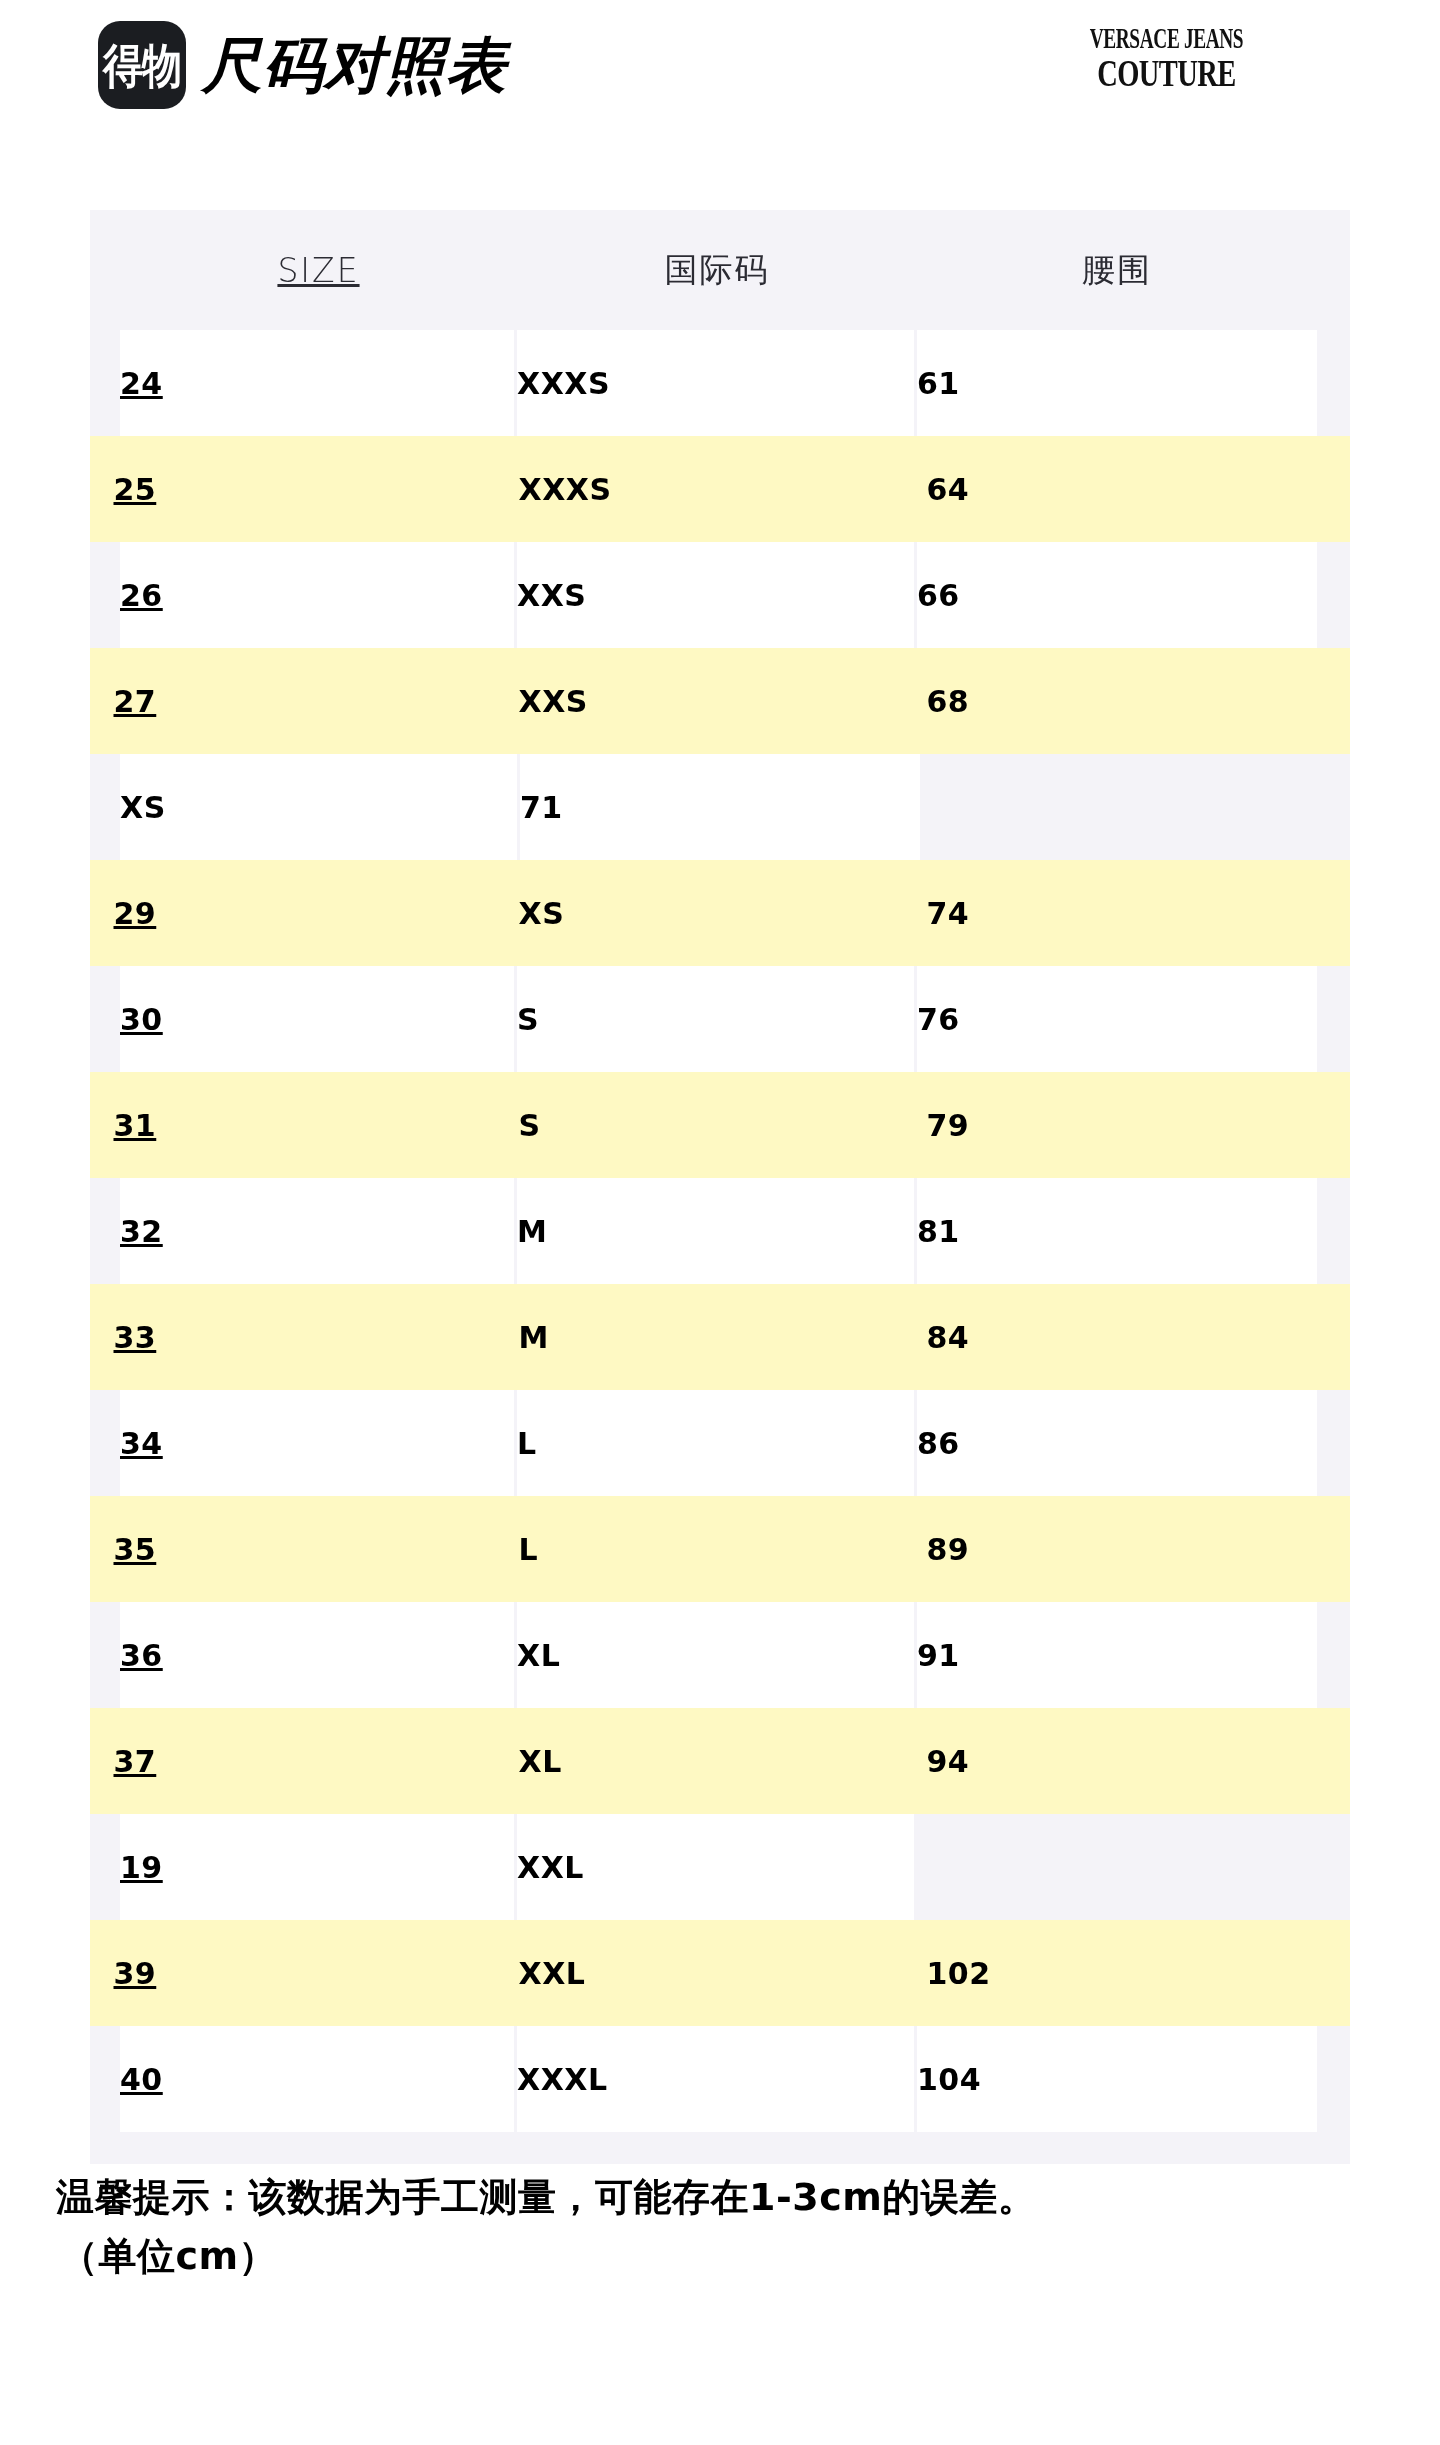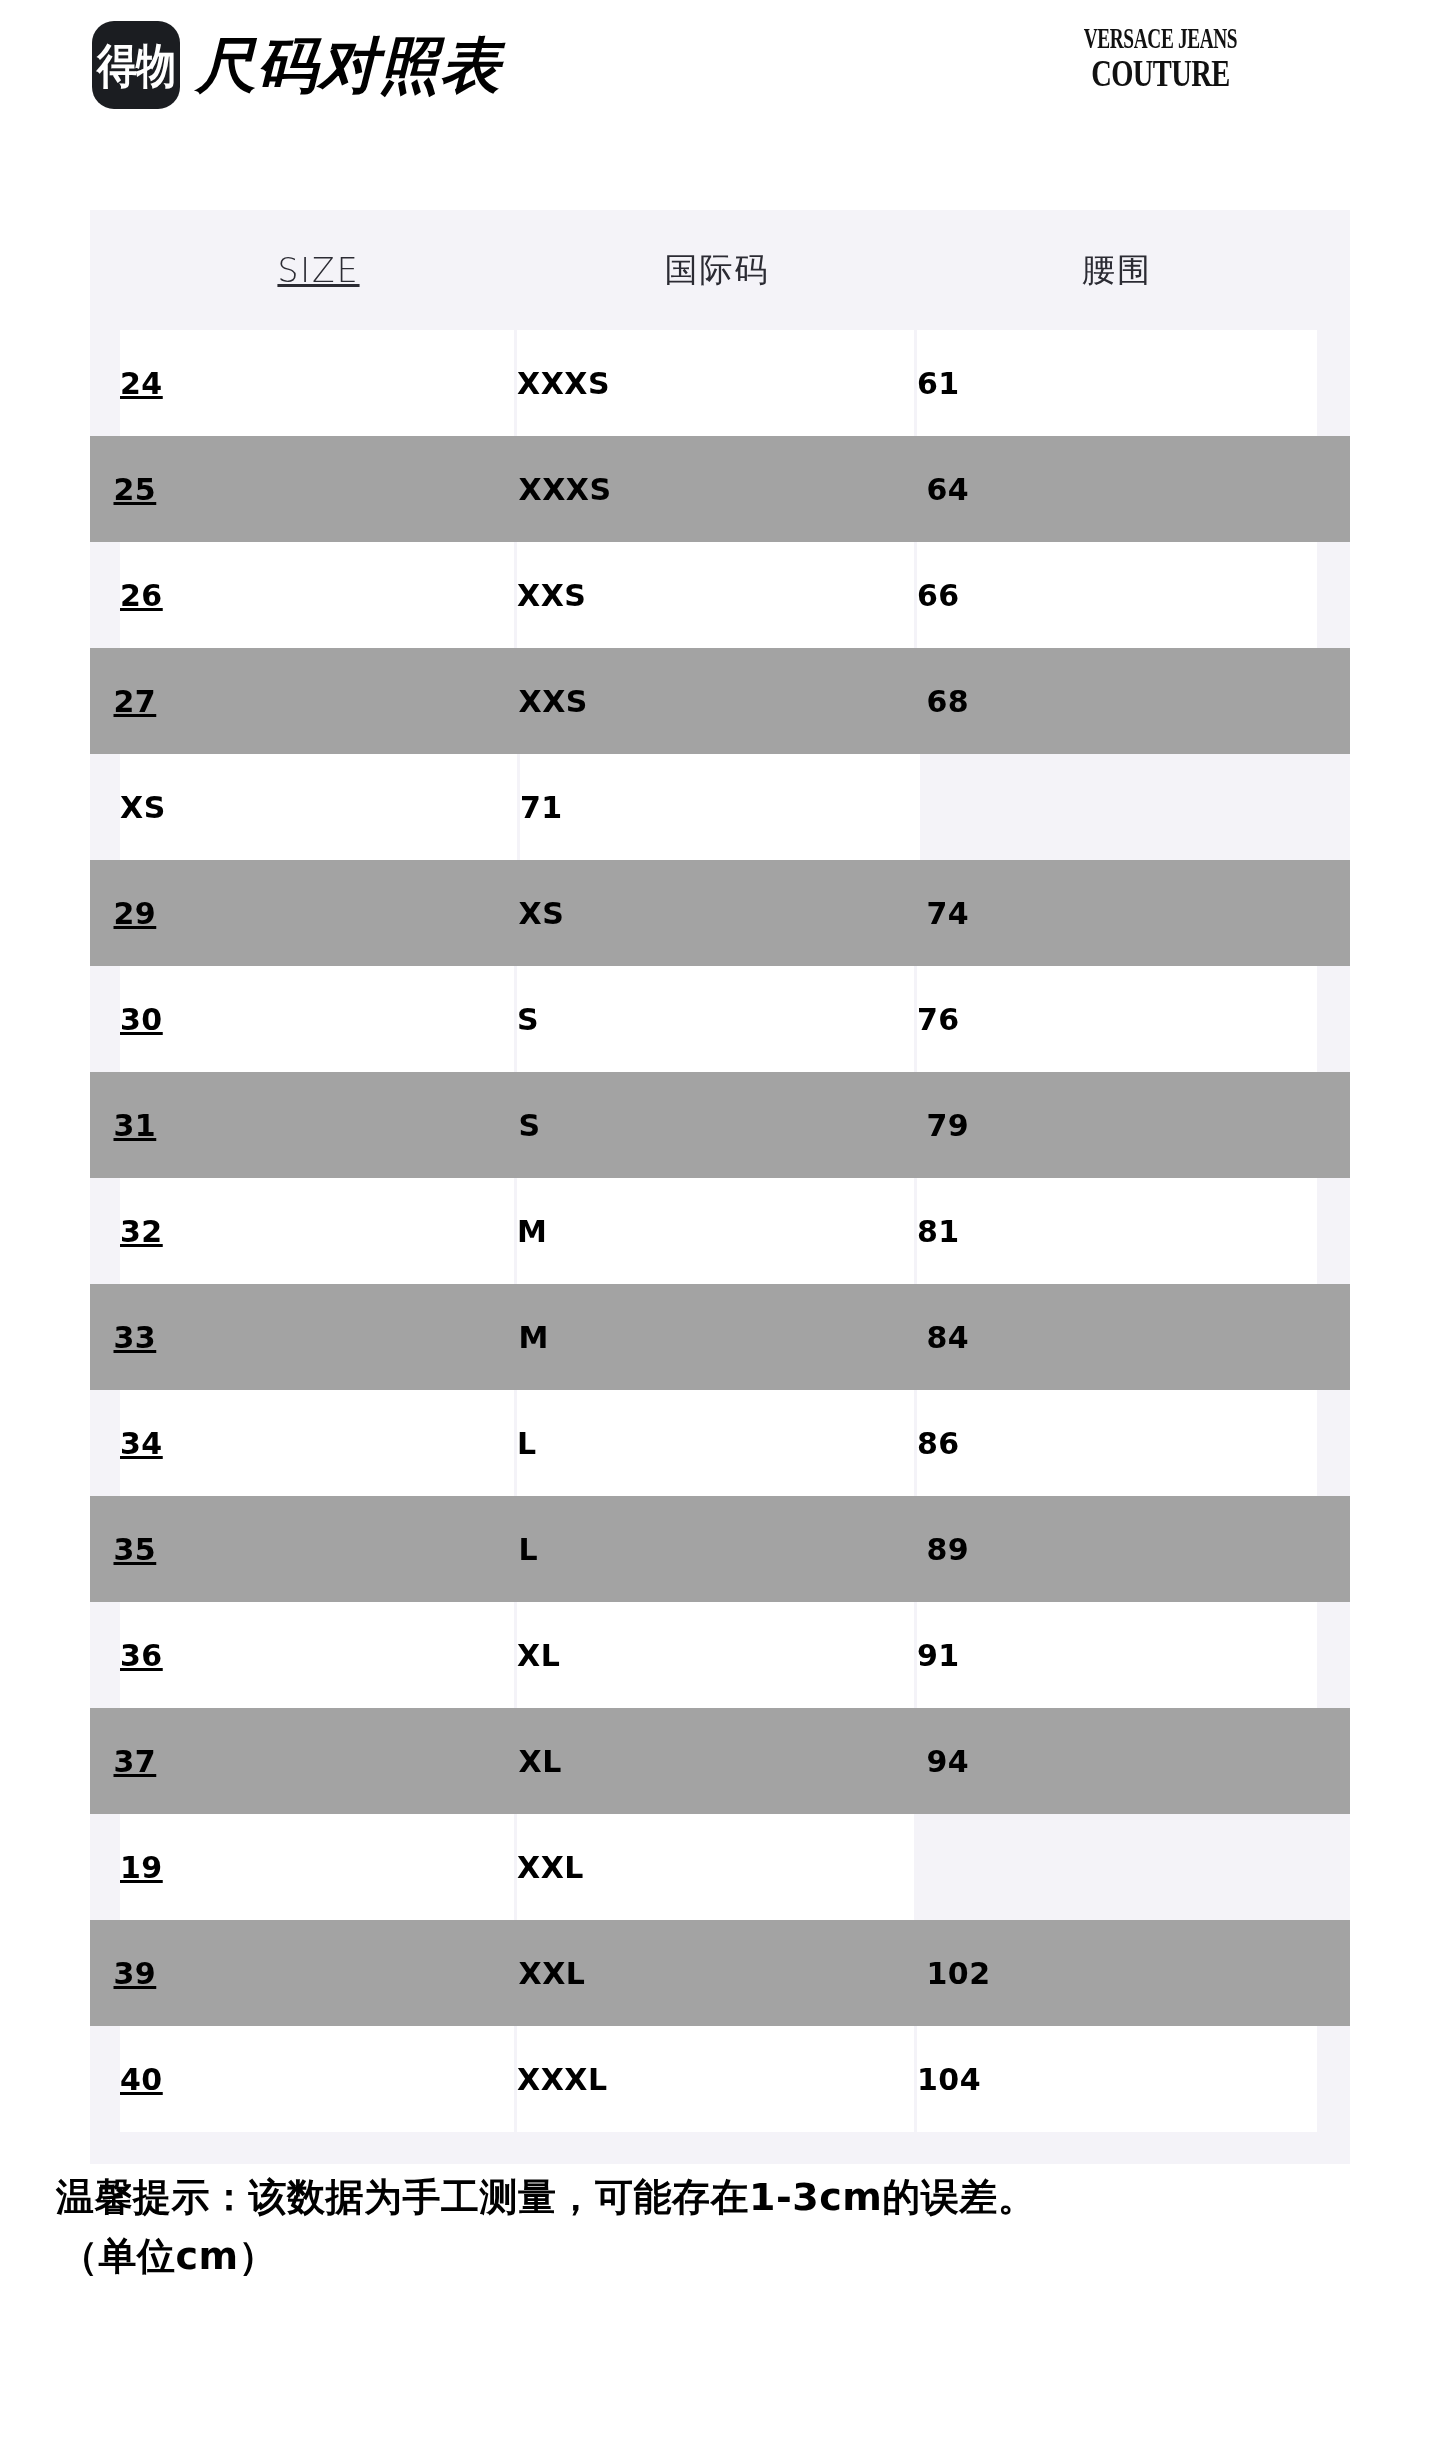--- a/index.html
+++ b/index.html
@@ -15,21 +15,21 @@
   .page {
     position:relative;
     width:1440px;
     height:2445px;
     background:#ffffff;
   }
 
   
   .header {
     position:absolute;
-    left:4px; top:0;
+    left:10px; top:0;
     width:1312px;
     height:130px;
     display:flex;
     align-items:center;
     padding-left:30px;
   }
 
   .brand-block {
     display:flex;
     align-items:center;
@@ -120,21 +120,21 @@
     justify-content:center;
     font-size:33px;
     font-weight:300;
     color:#2b2b33;
     letter-spacing:2px;
     font-family:"DejaVu Sans","Liberation Sans",sans-serif;
   }
 
   .body-row { height:106px; position:relative; }
 
-  .body-row.alt { background:#a3a3a3;gap:8px; }
+  .body-row.alt { background:#fef9c3;gap:8px; }
 
   .body-row.white .cell-inner {
     background:#ffffff;
   }
 
   .cell {
     flex:0 0 auto;
     position:relative;
     display:flex;
     align-items:center;

